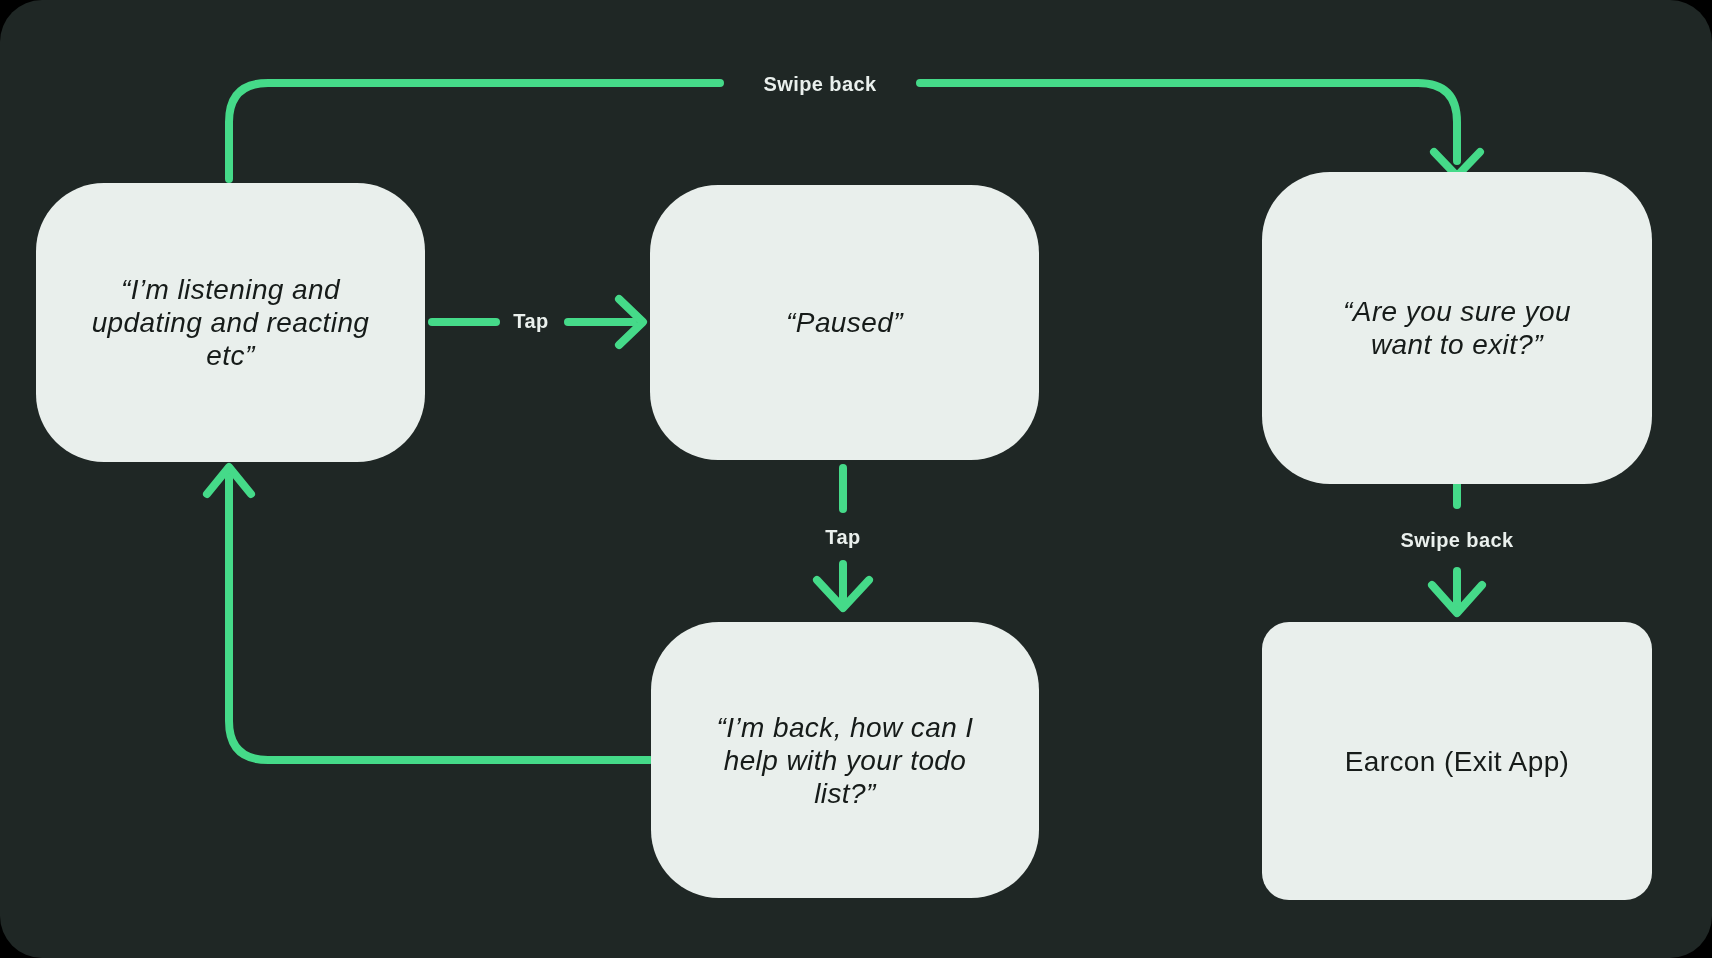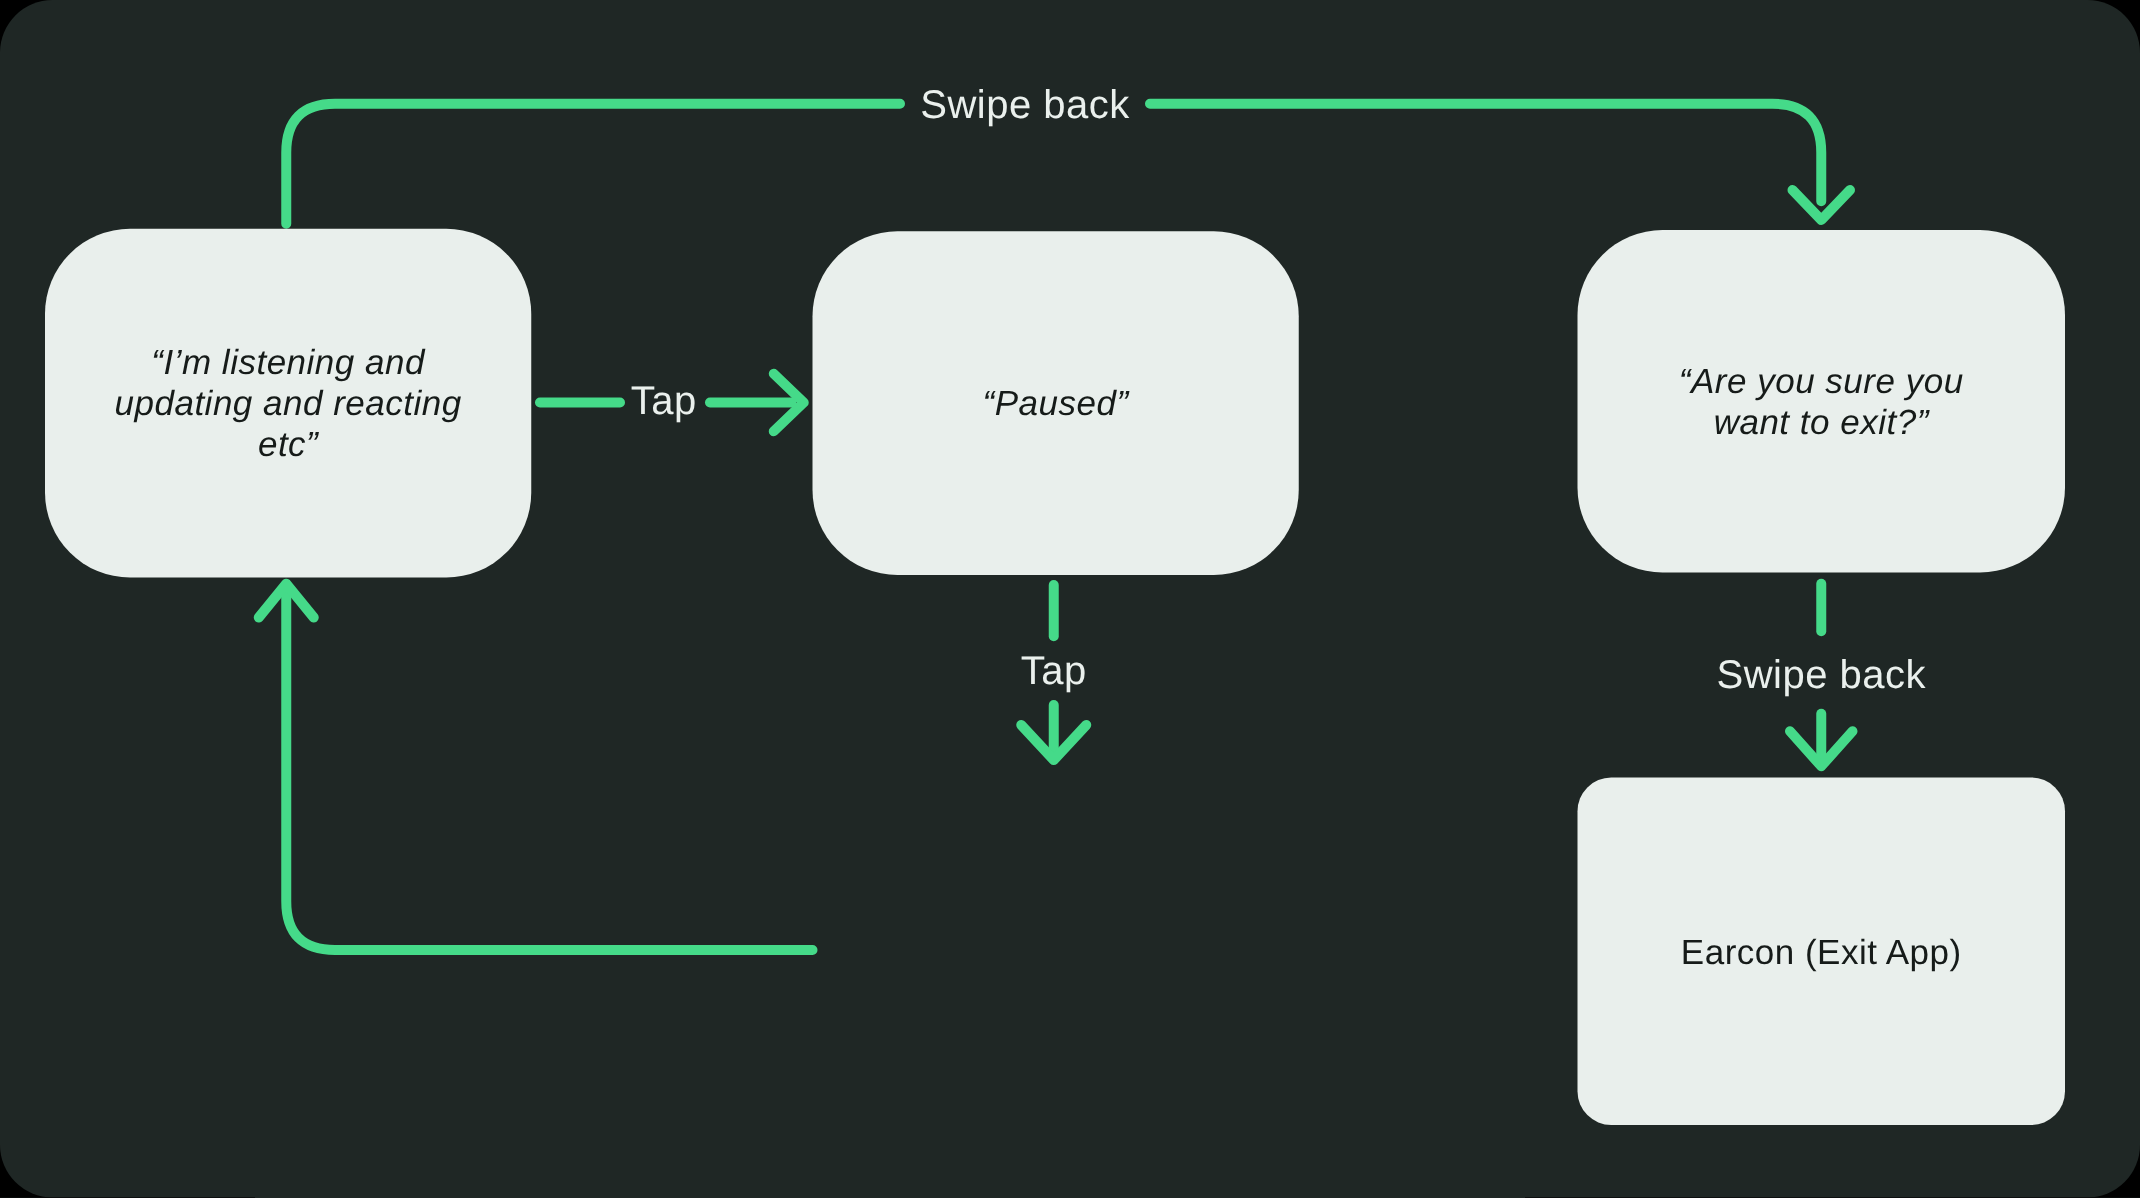--- a/index.html
+++ b/index.html
@@ -50,28 +50,28 @@
     font-style:italic;
     line-height:33px;
     color:var(--node-text,#161b19);
     white-space:pre-line;
     padding:0 20px;
     letter-spacing:.4px;
   }
   .node.upright .node-label{font-style:normal;}
   .pos-n1{left:36px;top:183px;width:389px;height:279px;}
   .pos-n2{left:650px;top:185px;width:389px;height:275px;}
-  .pos-n3{left:1262px;top:184px;width:390px;height:274px;}
+  .pos-n3{left:1262px;top:172px;width:390px;height:312px;}
   .pos-n4{left:651px;top:622px;width:388px;height:276px;}
   .pos-n5{left:1262px;top:622px;width:390px;height:278px;border-radius:27px;}
   .edge-label{
     position:absolute;
     transform:translate(-50%,-50%);
-    font-size:32px;
-    font-weight:normal;
+    font-size:20px;
+    font-weight:bold;
     color:var(--label-text,#eaf0ed);
     letter-spacing:.4px;
     white-space:nowrap;
   }
   .pos-l1{left:820px;top:84px;}
   .pos-l2{left:531px;top:321px;}
   .pos-l3{left:843px;top:537px;}
   .pos-l4{left:1457px;top:540px;}
 </style>
 </head>
@@ -110,20 +110,25 @@
 
     <div class="node pos-n2">
       <div class="node-label">“Paused”</div>
     </div>
 
     <div class="node pos-n3">
       <div class="node-label">“Are you sure you
 want to exit?”</div>
     </div>
 
+    <div class="node pos-n4">
+      <div class="node-label">“I’m back, how can I
+help with your todo
+list?”</div>
+    </div>
 
     <div class="node upright pos-n5">
       <div class="node-label">Earcon (Exit App)</div>
     </div>
 
     <div class="edge-label pos-l1">Swipe back</div>
     <div class="edge-label pos-l2">Tap</div>
     <div class="edge-label pos-l3">Tap</div>
     <div class="edge-label pos-l4">Swipe back</div>
 

